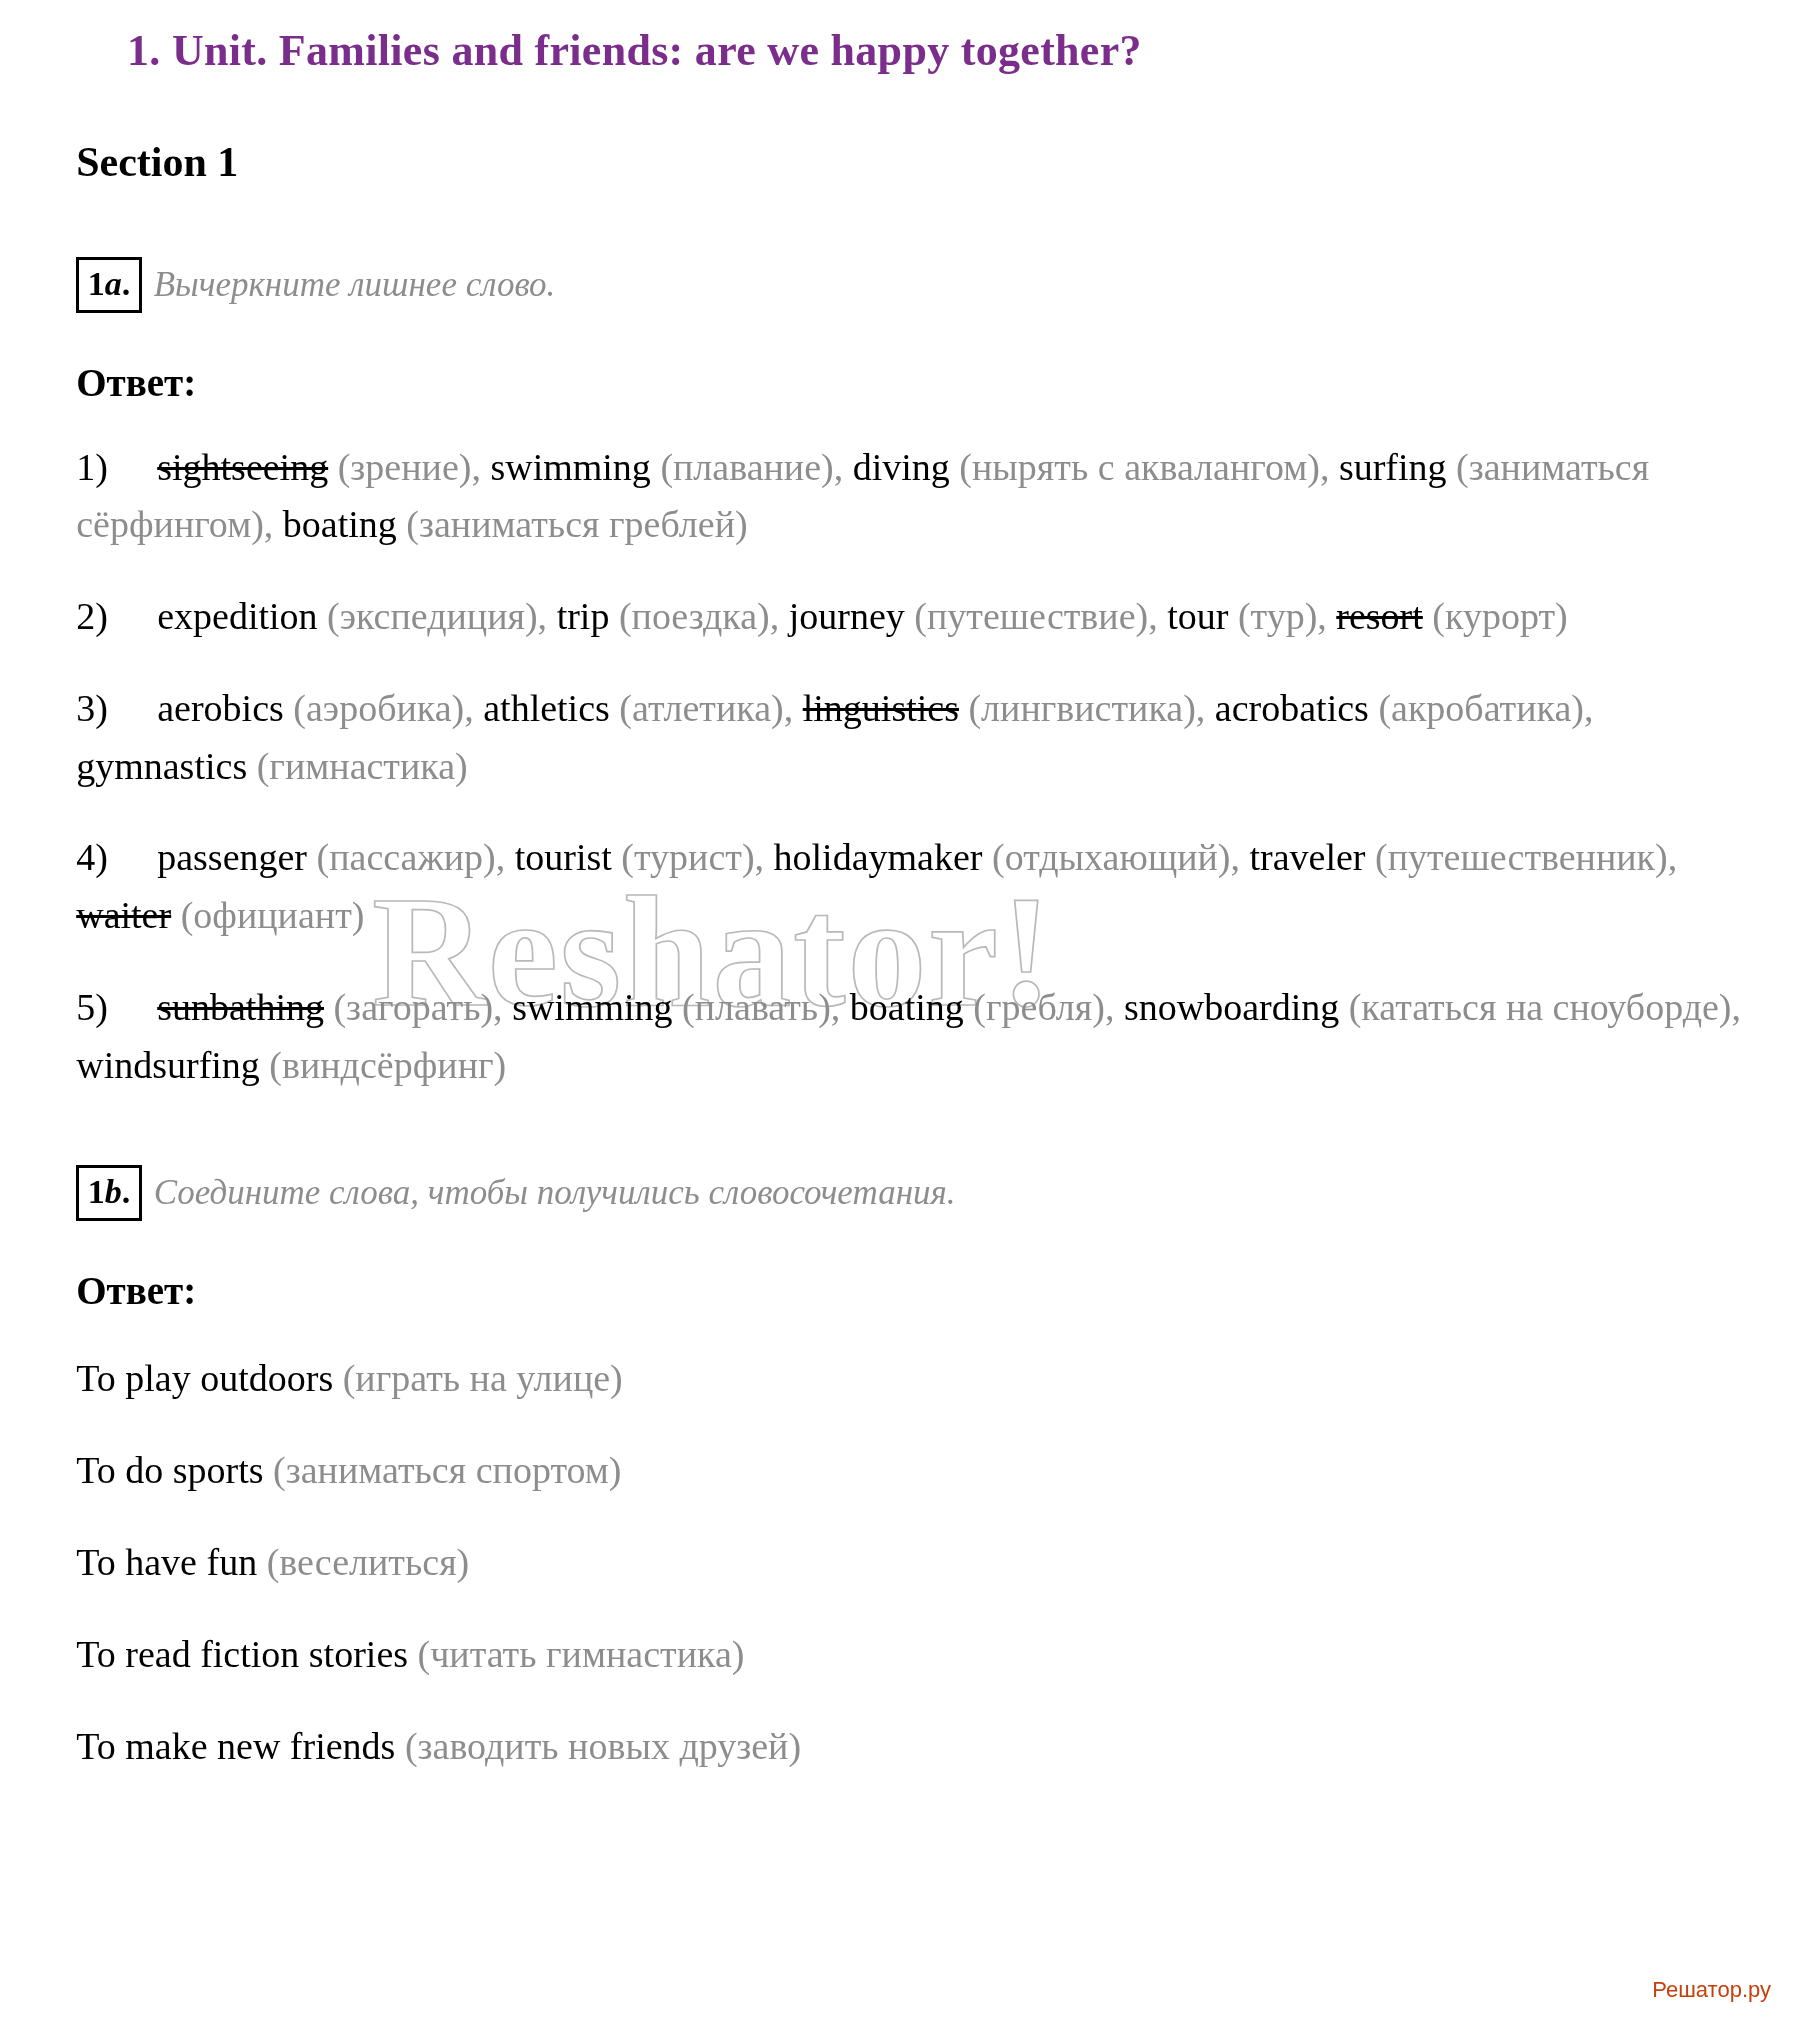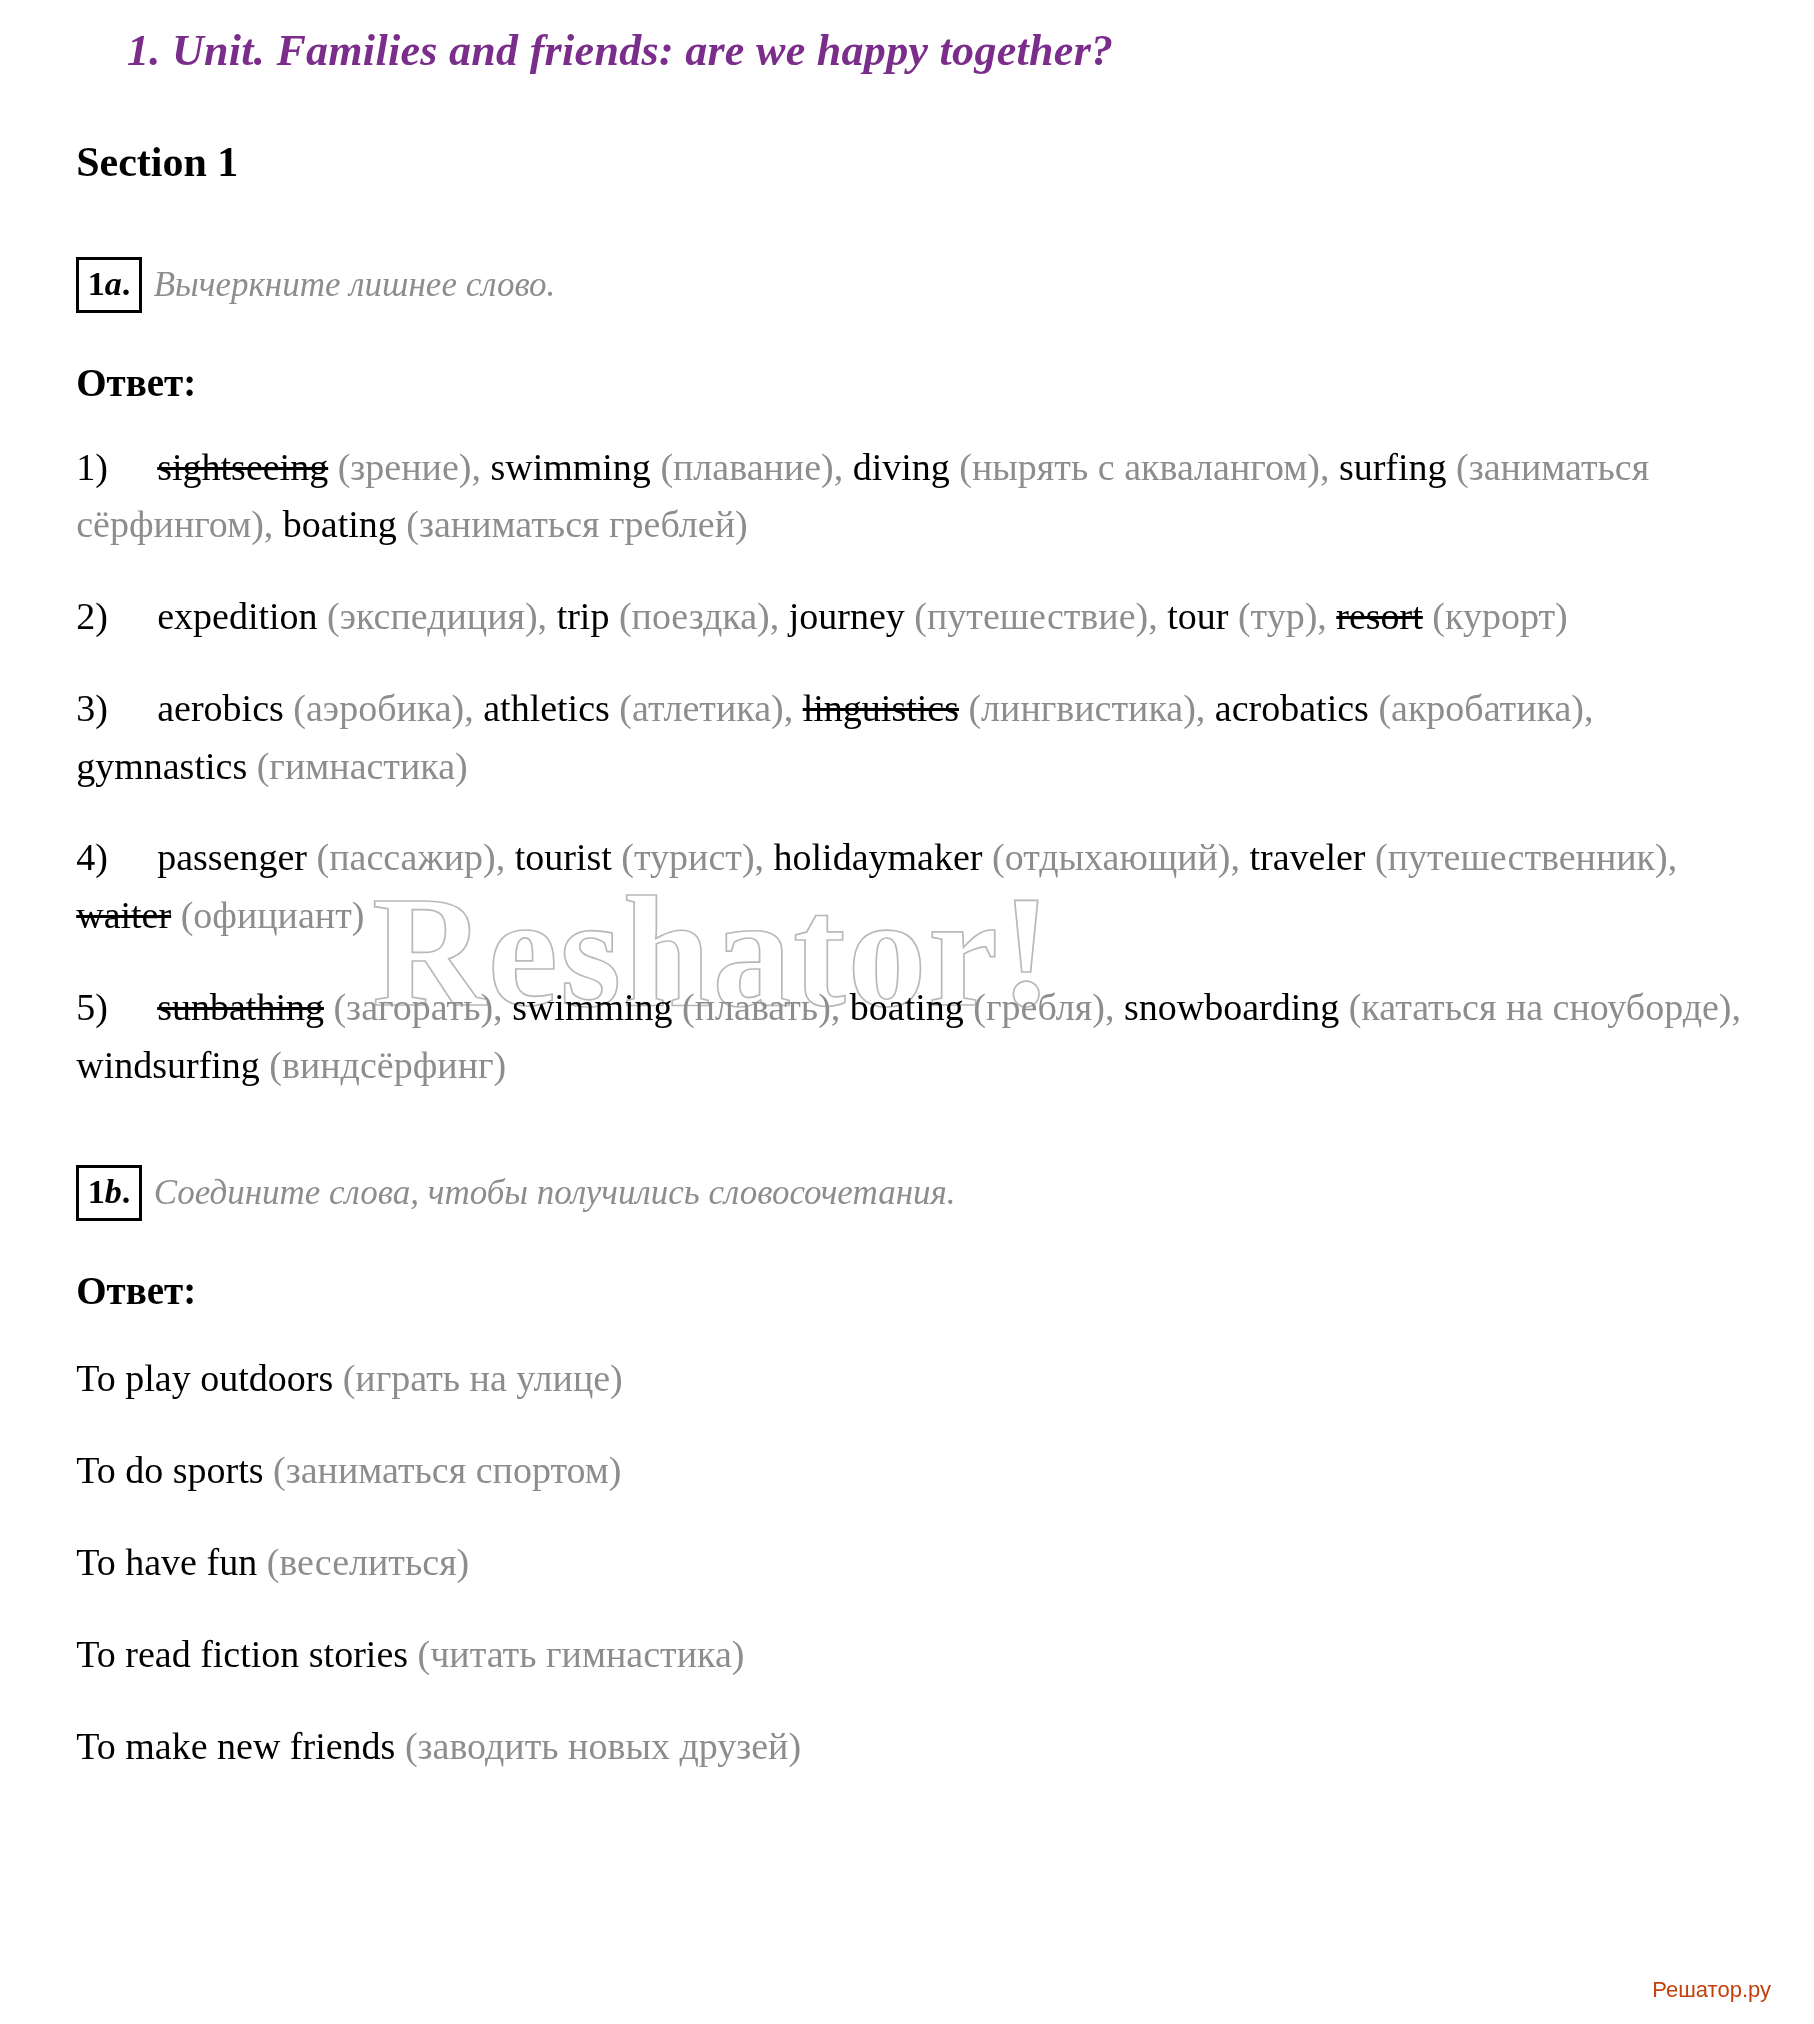--- a/index.html
+++ b/index.html
@@ -55,21 +55,20 @@
   
   .doc-title {
     color: #7b2d8b;
     font-weight: bold;
     font-size: 44px;
     line-height: 1.18;
     margin: 0;
     padding-top: 25.4px;
     padding-left: 61px;
     letter-spacing: 0.3px;
-    font-style: italic;
   }
 
   
   .section-heading {
     font-size: 42px;
     font-weight: bold;
     margin: 0;
     padding-top: 61px;
     padding-left: 10.2px;
   }

